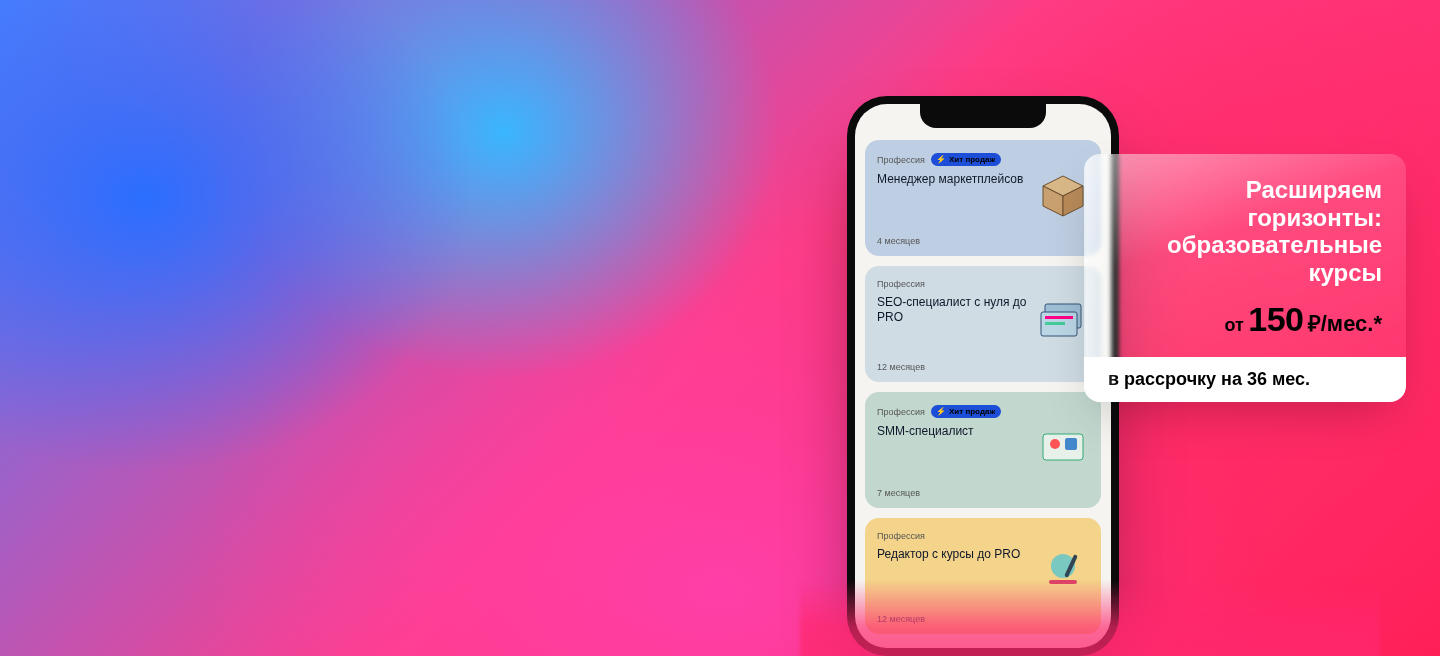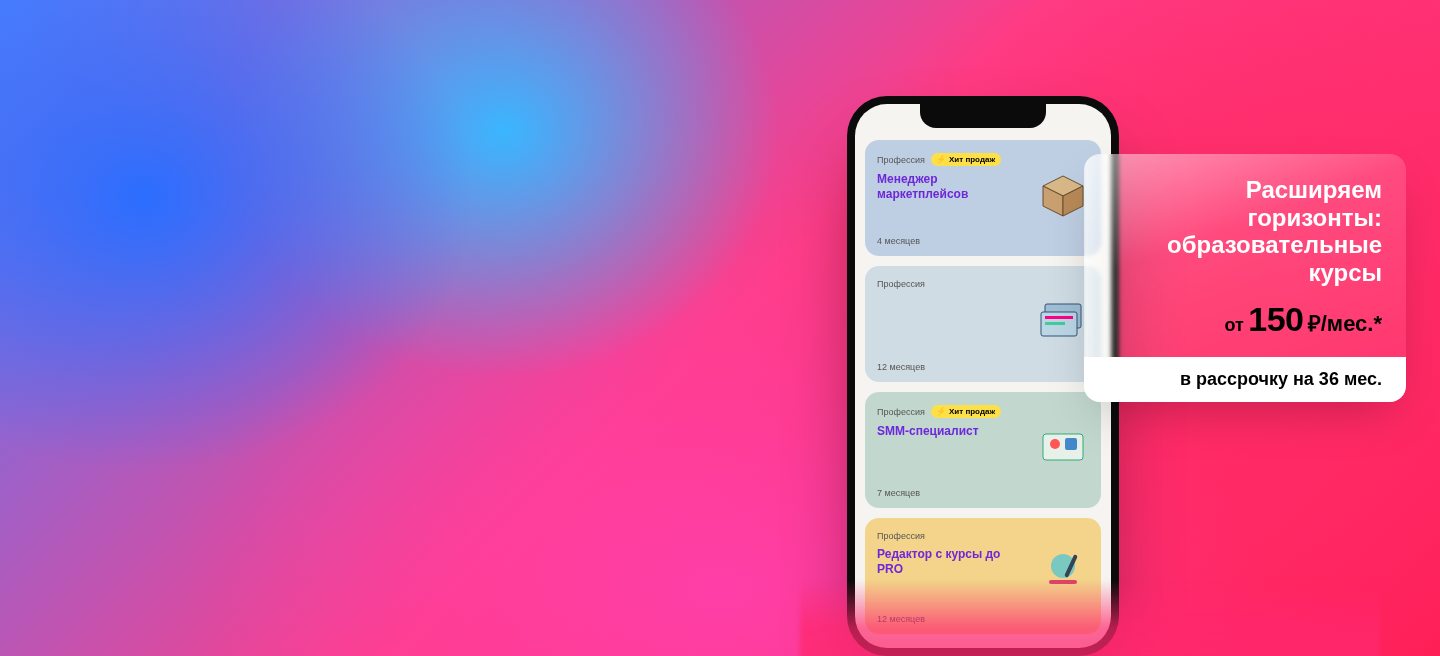--- a/index.html
+++ b/index.html
@@ -54,31 +54,31 @@
 .card {
   border-radius: 14px;
   padding: 13px 12px 10px;
   position: relative;
   min-height: 116px;
   display: flex;
   flex-direction: column;
 }
 .card-top { display: flex; align-items: center; gap: 6px; font-size: 9px; color: #555; }
 .badge {
-  background: #fde047;
+  background: #1d4ed8;
   color: #000;
   font-size: 8px;
   font-weight: 600;
   padding: 2px 6px;
   border-radius: 8px;
 }
 .card-title {
   font-size: 12px;
-  font-weight: 700;
-  color: #6d28d9;
+  font-weight: 400;
+  color: #0f172a;
   margin-top: 6px;
   max-width: 150px;
   line-height: 1.25;
 }
 .card-duration {
   font-size: 9px;
   color: #555;
   margin-top: auto;
 }
 .card-illus {
@@ -139,21 +139,21 @@
 }
 .pp-from { font-size: 18px; font-weight: 800; }
 .pp-amount { font-size: 34px; font-weight: 900; letter-spacing: -.5px; }
 .pp-unit { font-size: 22px; font-weight: 900; }
 .panel-strip {
   margin: 18px -24px 0;
   background: #fff;
   color: #000;
   font-weight: 800;
   font-size: 18px;
-  text-align: right;
+  text-align: left;
   padding: 12px 24px;
 }
 
 
 .illus-box { stroke: #6b4e2e; stroke-width: 1; }
 </style>
 </head>
 <body>
 
 <div class="phone">
@@ -176,20 +176,21 @@
               </g>
             </svg>
         </div>
         <div class="card-duration">4 месяцев</div>
       </div>
 
       <div class="card c1">
         <div class="card-top">
           <span>Профессия</span>
         </div>
+        <div class="card-title">SEO-специалист с нуля до PRO</div>
         <div class="card-illus">
           <svg viewBox="0 0 56 56">
               <rect x="10" y="14" width="36" height="24" rx="2" fill="#9fbfd6" stroke="#357" stroke-width="1"></rect>
               <rect x="6" y="22" width="36" height="24" rx="2" fill="#bcd6e6" stroke="#357" stroke-width="1"></rect>
               <rect x="10" y="26" width="28" height="3" fill="#f08"></rect>
               <rect x="10" y="32" width="20" height="3" fill="#4c9"></rect>
             </svg>
         </div>
         <div class="card-duration">12 месяцев</div>
       </div>

